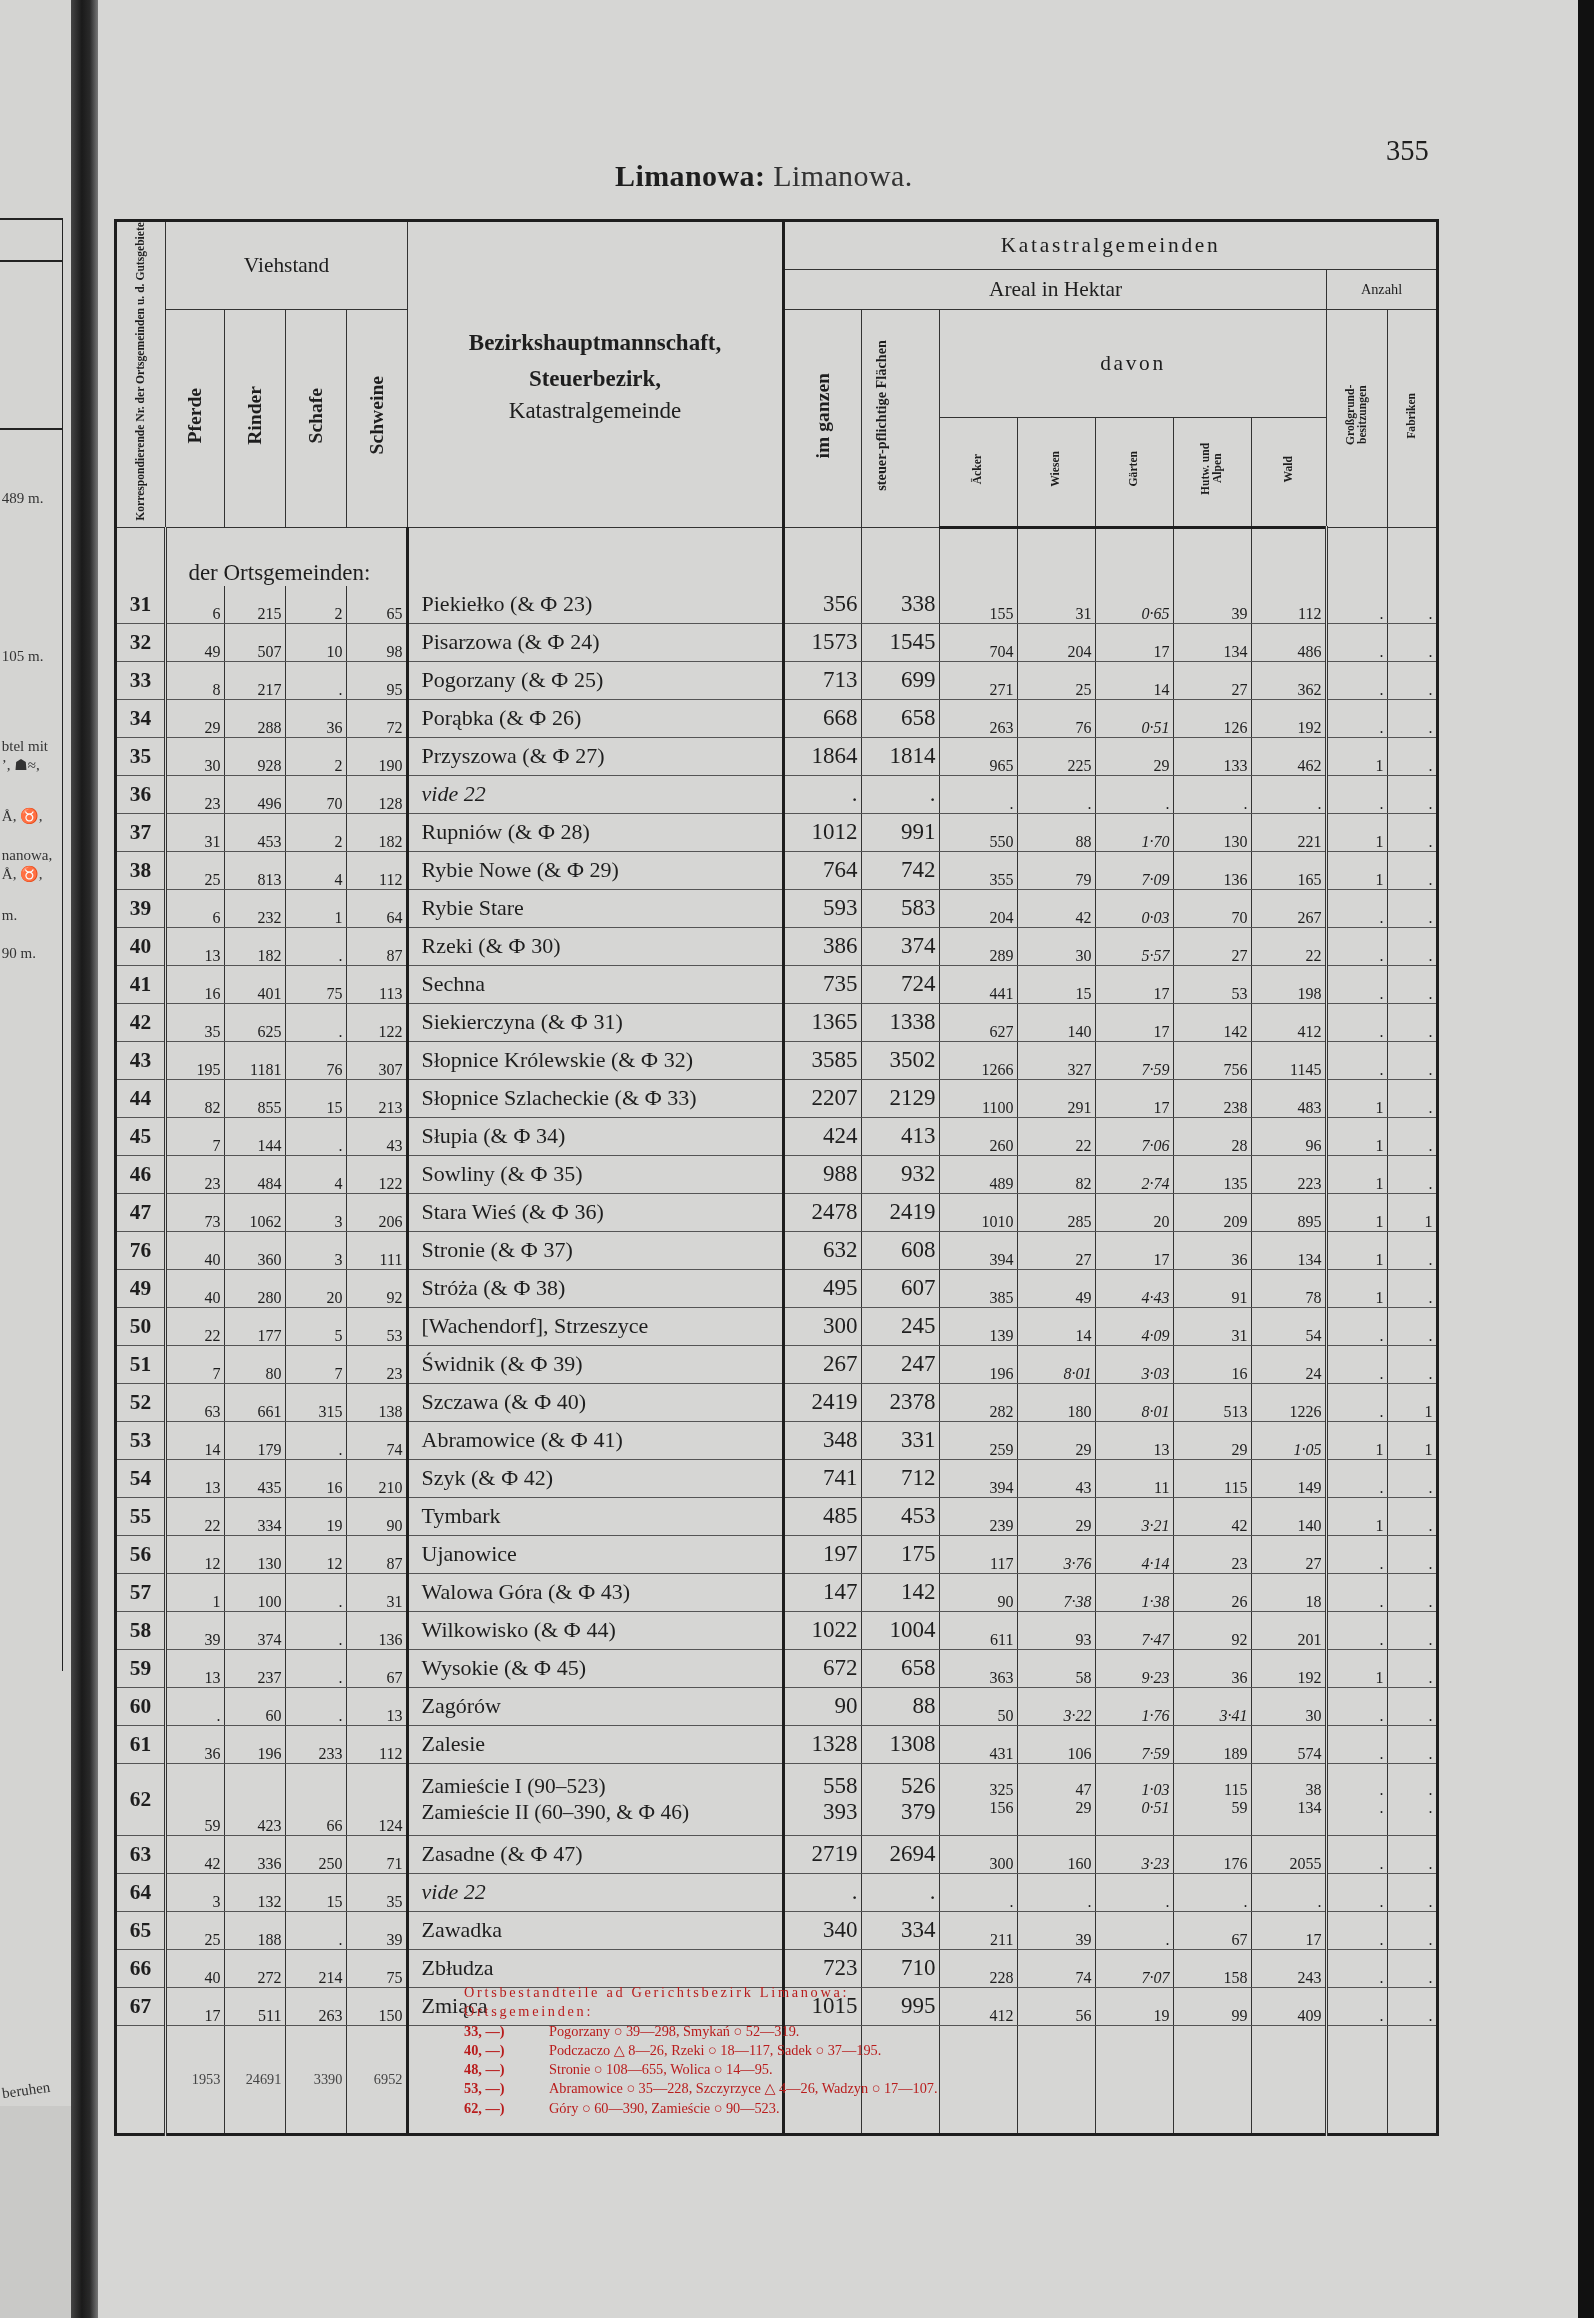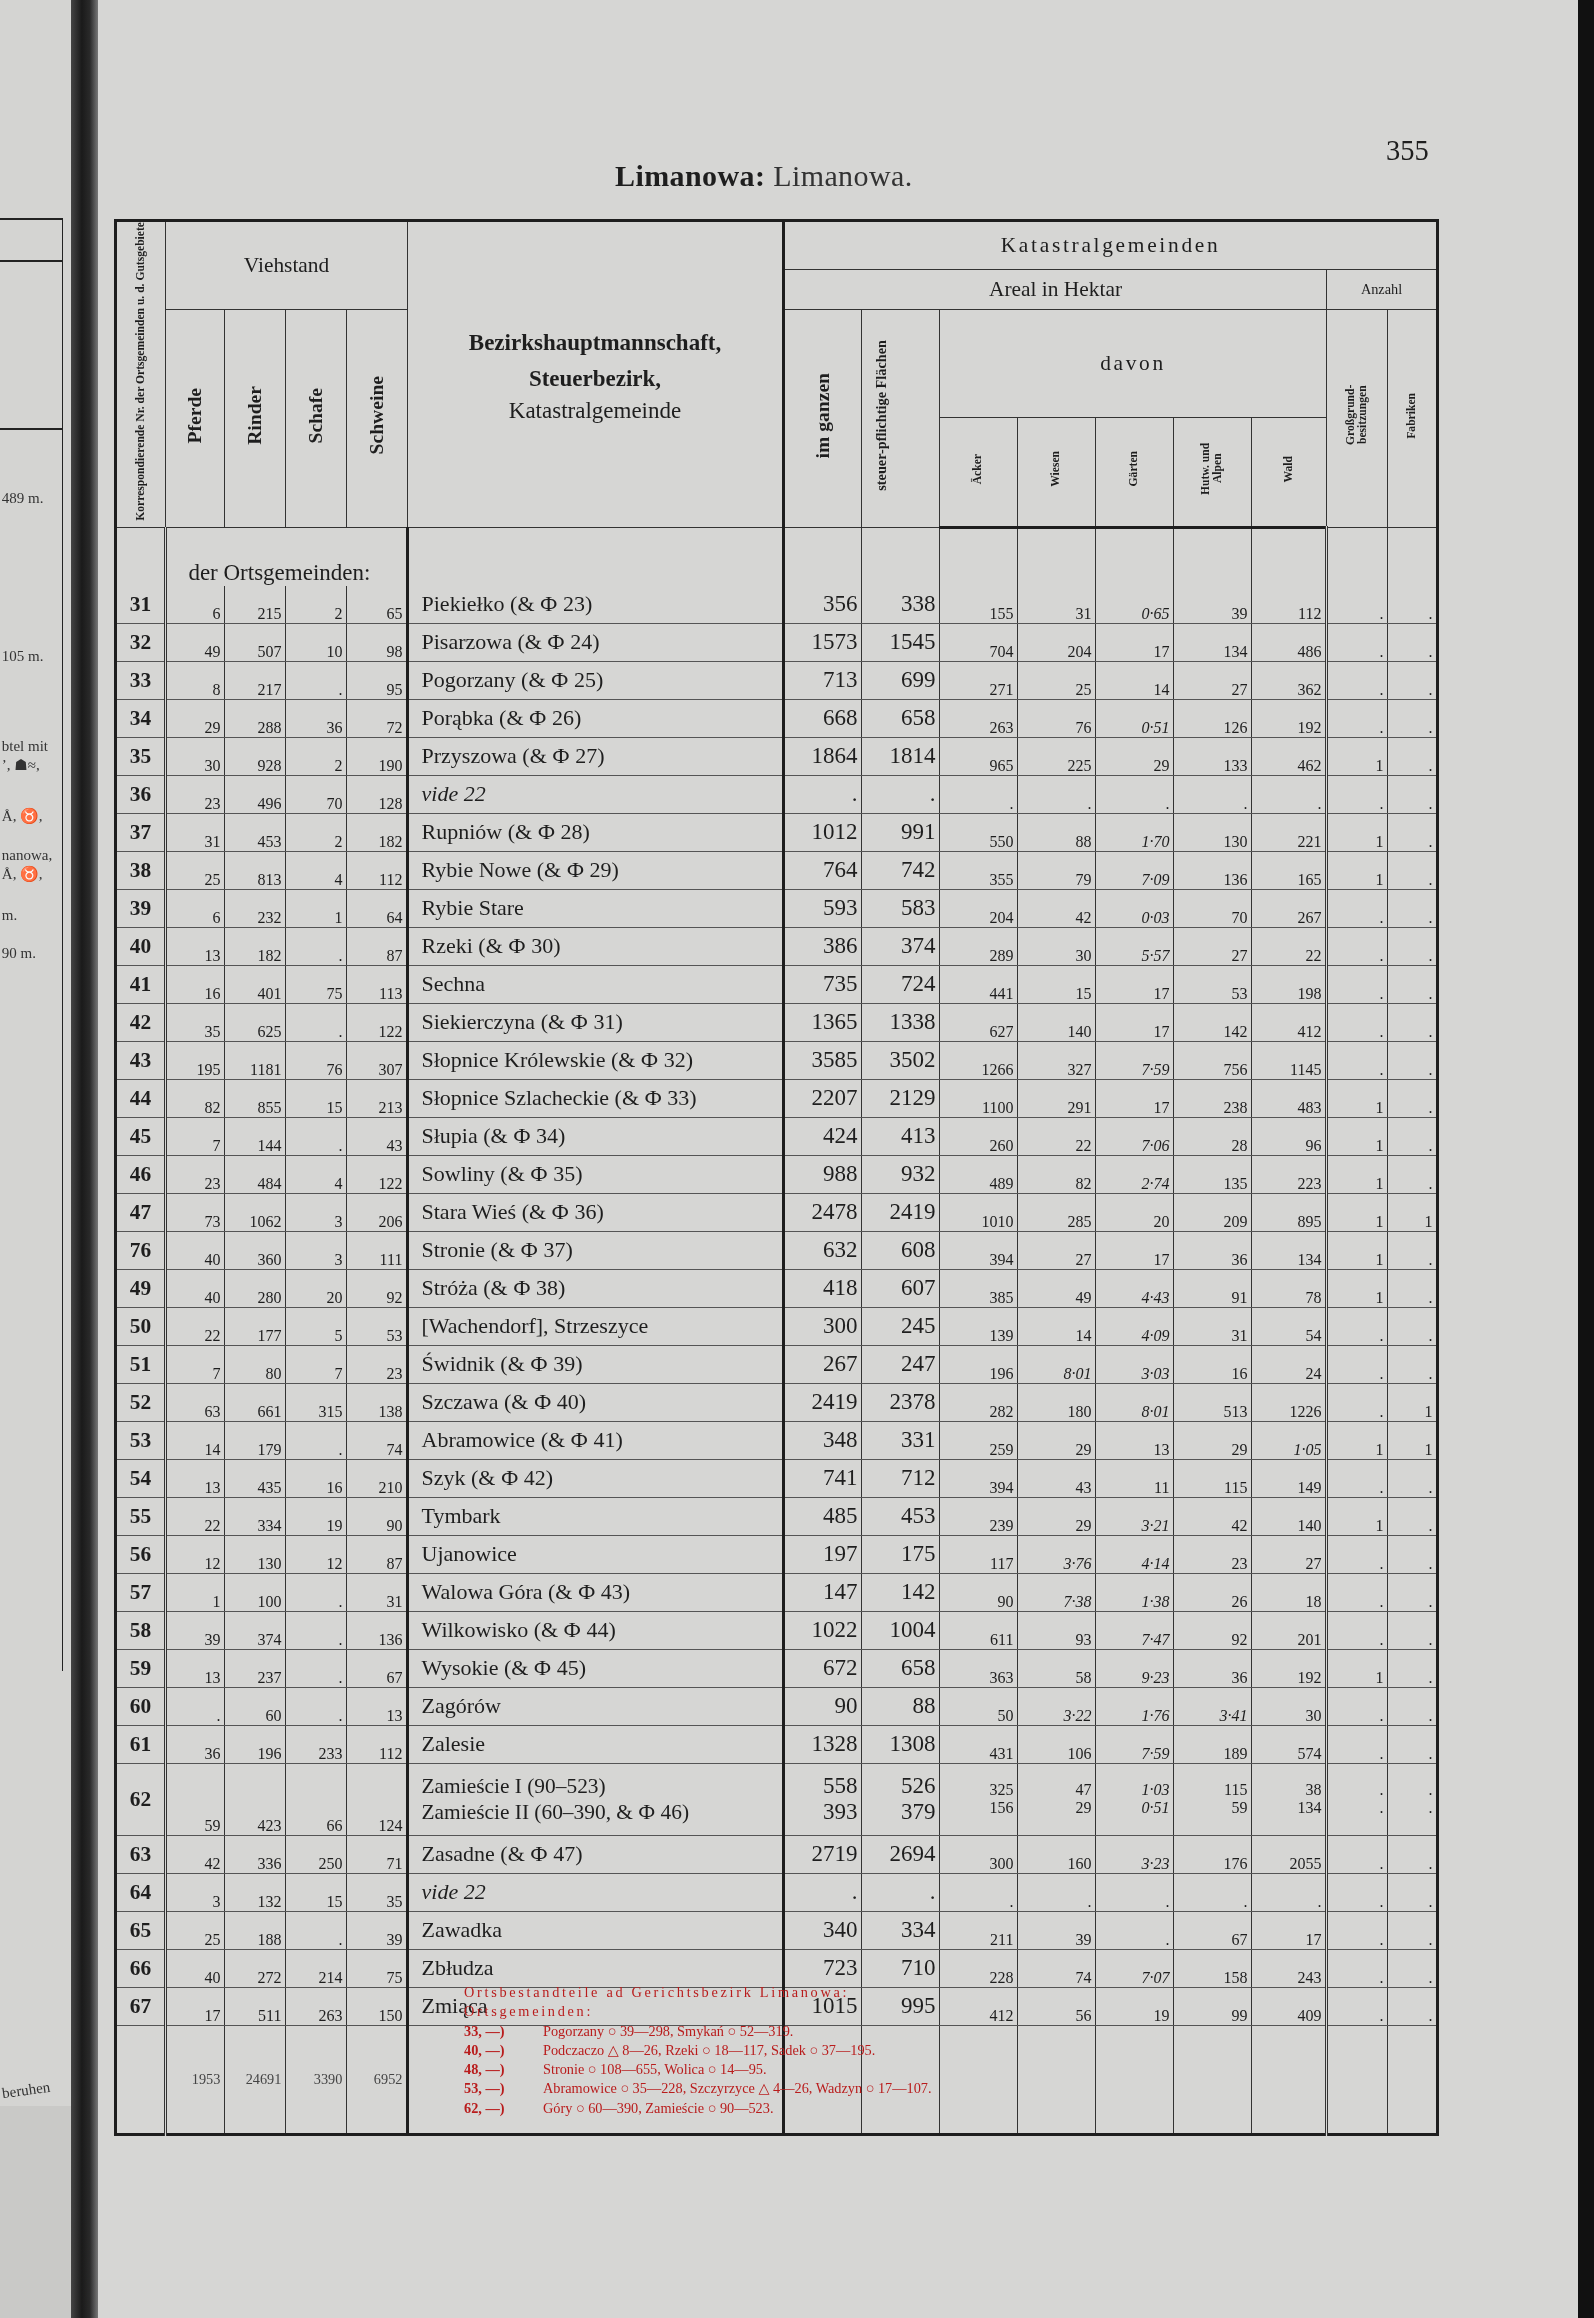--- a/index.html
+++ b/index.html
@@ -63,21 +63,21 @@
   tbody tr.double td { height:71px; }
   tbody tr.double td.name { line-height:1.25; font-size:21.4px; }
   tbody tr.totals td { height:107px; border-bottom:none; font-size:14.3px; color:#444; vertical-align:middle; }
   td.dbl-left { border-left:3.6px double #333 !important; }
   .name .vide { font-style:italic; }
 
   .footnote {
     position:absolute; left:464px; top:1983px; font-size:14.3px; color:#b91c1c; line-height:1.35;
   }
   .footnote .fh { letter-spacing:2.7px; }
-  .footnote .row { display:flex; gap:17px; }
+  .footnote .row { display:flex; gap:23px; }
   .footnote .row .k { font-weight:bold; width:62px; }
 </style>
 </head>
 <body>
 
 <div class="top-edge"></div>
 
 <div class="left-page">
   <div class="rule" style="top:218px"></div>
   <div class="rule" style="top:260px"></div>
@@ -516,21 +516,21 @@
       </tr>
       <tr>
         <td class="nr">49</td>
         <td>40</td>
         <td>280</td>
         <td>20</td>
         <td>92</td>
         <td class="name">
           <div>Stróża (&amp; Ф 38)</div>
         </td>
-        <td class="big">418</td>
+        <td class="big">495</td>
         <td class="big">607</td>
         <td>385</td>
         <td>49</td>
         <td class="it">4·43</td>
         <td>91</td>
         <td>78</td>
         <td class="dbl-left">1</td>
         <td>.</td>
       </tr>
       <tr>

